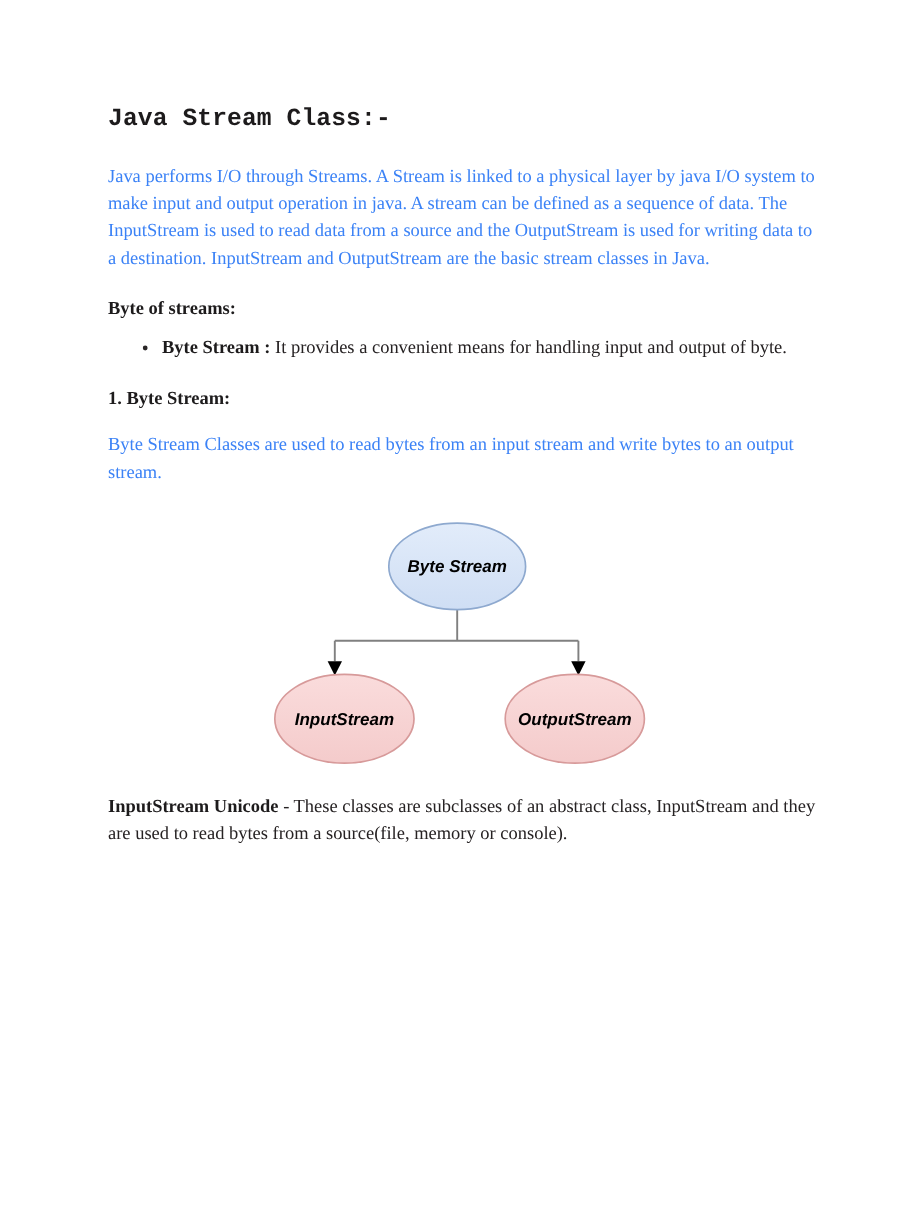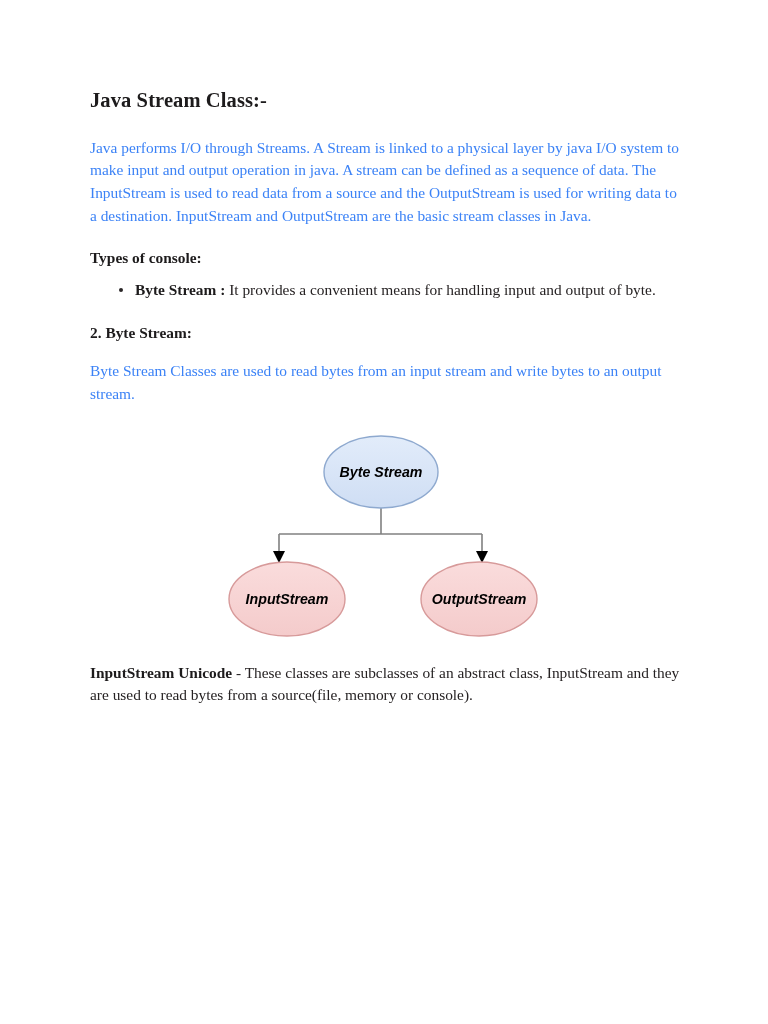--- a/index.html
+++ b/index.html
@@ -25,21 +25,21 @@
   }
 
   .content {
     position: absolute;
     left: 90px;
     top: 88px;
     width: 592px;
   }
 
   h1.doc-title {
-    font-family: Liberation Serif, serif;
+    font-family: Liberation Mono, monospace;
     font-size: 20.5px;
     font-weight: bold;
     letter-spacing: 0.1px;
     margin: 0 0 24px 0;
     line-height: 1.2;
     color: #1d1b1c;
   }
 
   p.para {
     font-size: 15.4px;
@@ -123,30 +123,30 @@
 </head>
 <body>
 
 <div class="page">
   <div class="content">
 
     <h1 class="doc-title">Java Stream Class:-</h1>
 
     <p class="para">Java performs I/O through Streams. A Stream is linked to a physical layer by java I/O system to make input and output operation in java. A stream can be defined as a sequence of data. The InputStream is used to read data from a source and the OutputStream is used for writing data to a destination. InputStream and OutputStream are the basic stream classes in Java.</p>
 
-    <p class="subhead">Types of console:</p>
+    <p class="subhead">Byte of streams:</p>
 
     <ul class="stream-list">
       <li>
         <span class="bullet-dot"></span>
         <span class="term">Byte Stream :</span><span> It provides a convenient means for handling input and output of byte.</span>
       </li>
     </ul>
 
-    <p class="numbered-head">2. Byte Stream:</p>
+    <p class="numbered-head">1. Byte Stream:</p>
 
     <p class="para">Byte Stream Classes are used to read bytes from an input stream and write bytes to an output stream.</p>
 
     <div class="diagram-wrap">
       <svg class="diagram-svg" width="592" height="218" viewBox="0 0 592 218" xmlns="http://www.w3.org/2000/svg">
         <defs>
           <linearGradient id="blueGrad" x1="0" y1="0" x2="0" y2="1">
             <stop offset="0%" stop-color="#e2ecfa"></stop>
             <stop offset="100%" stop-color="#cfdef4"></stop>
           </linearGradient>

